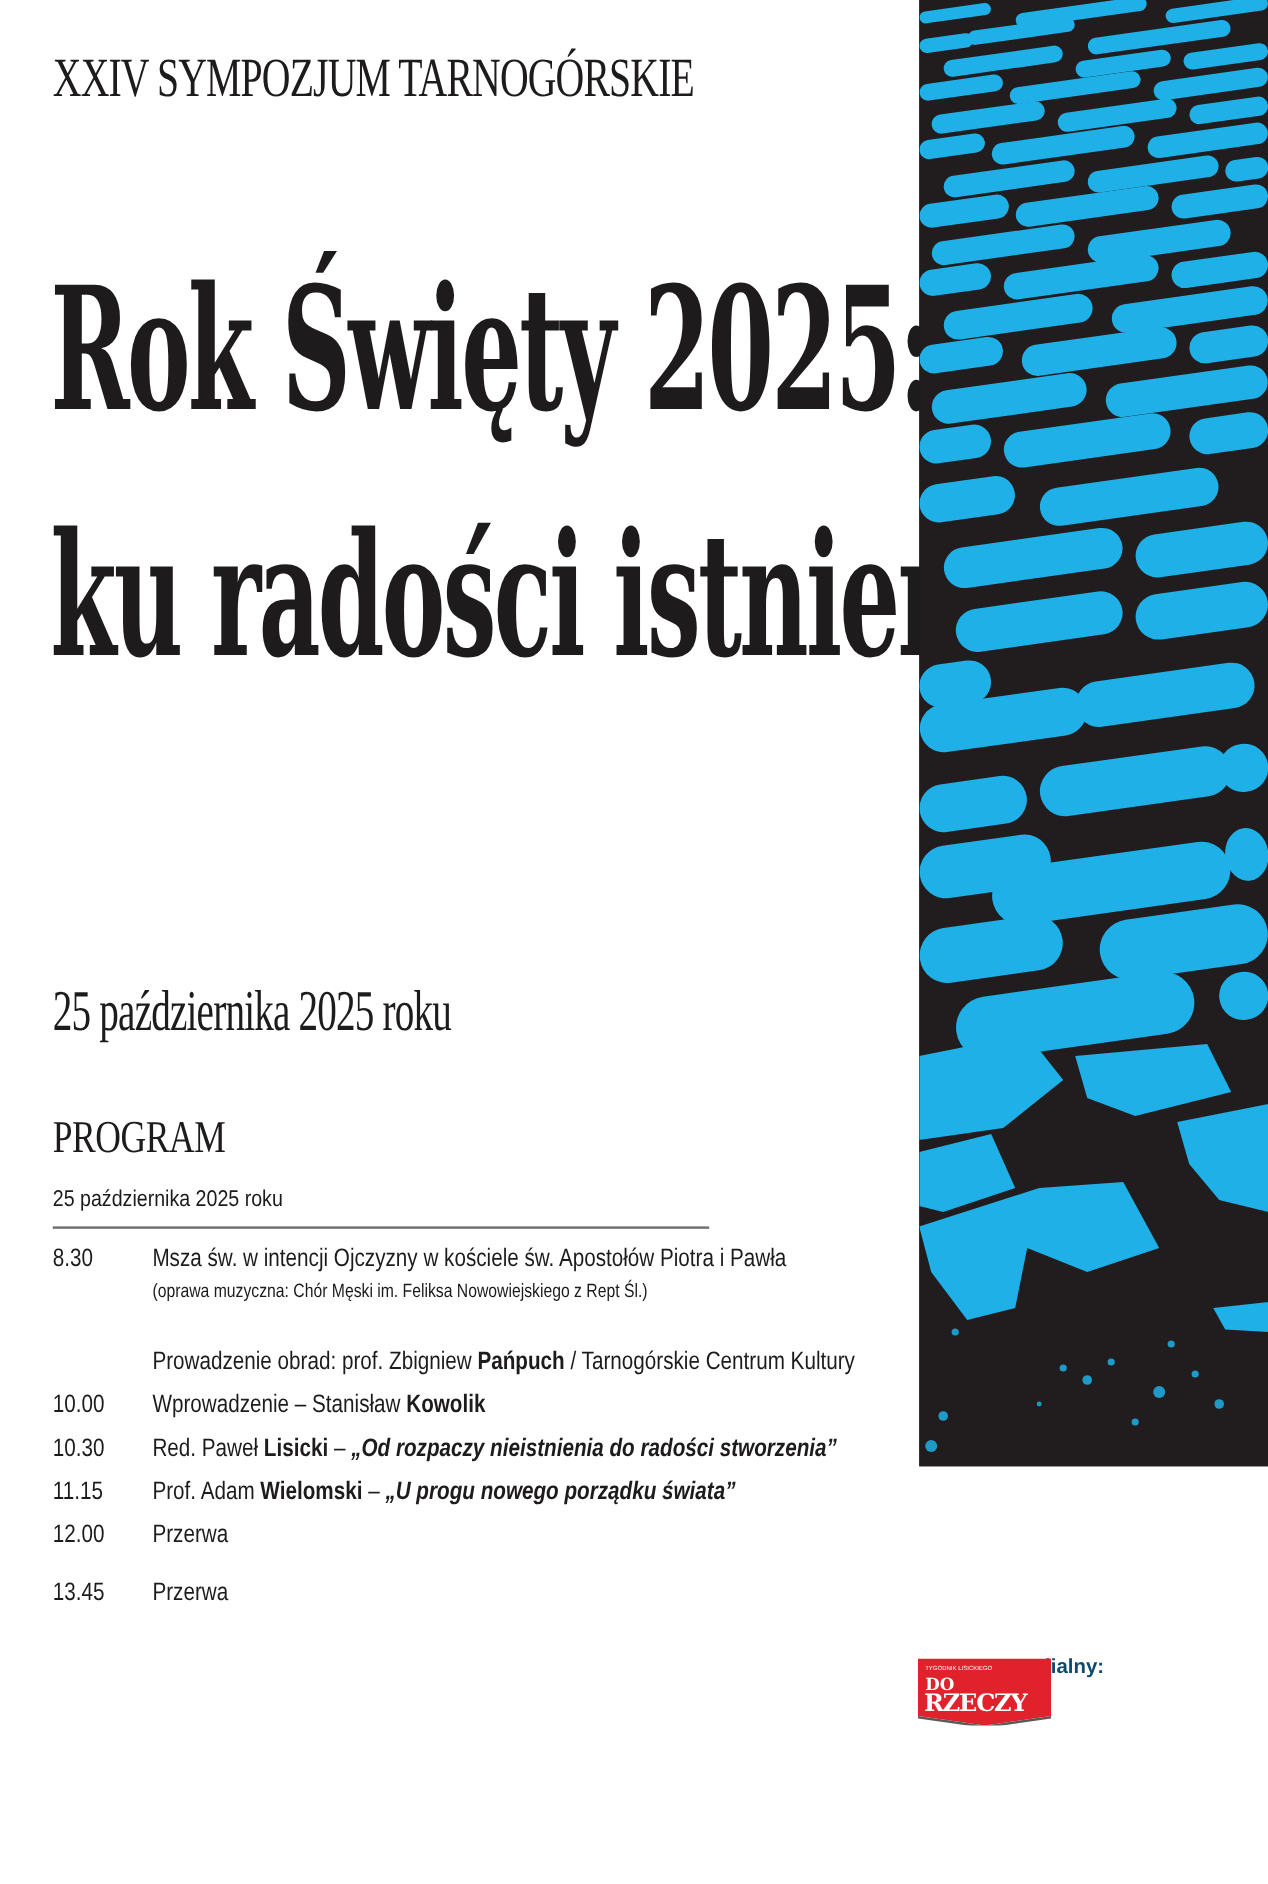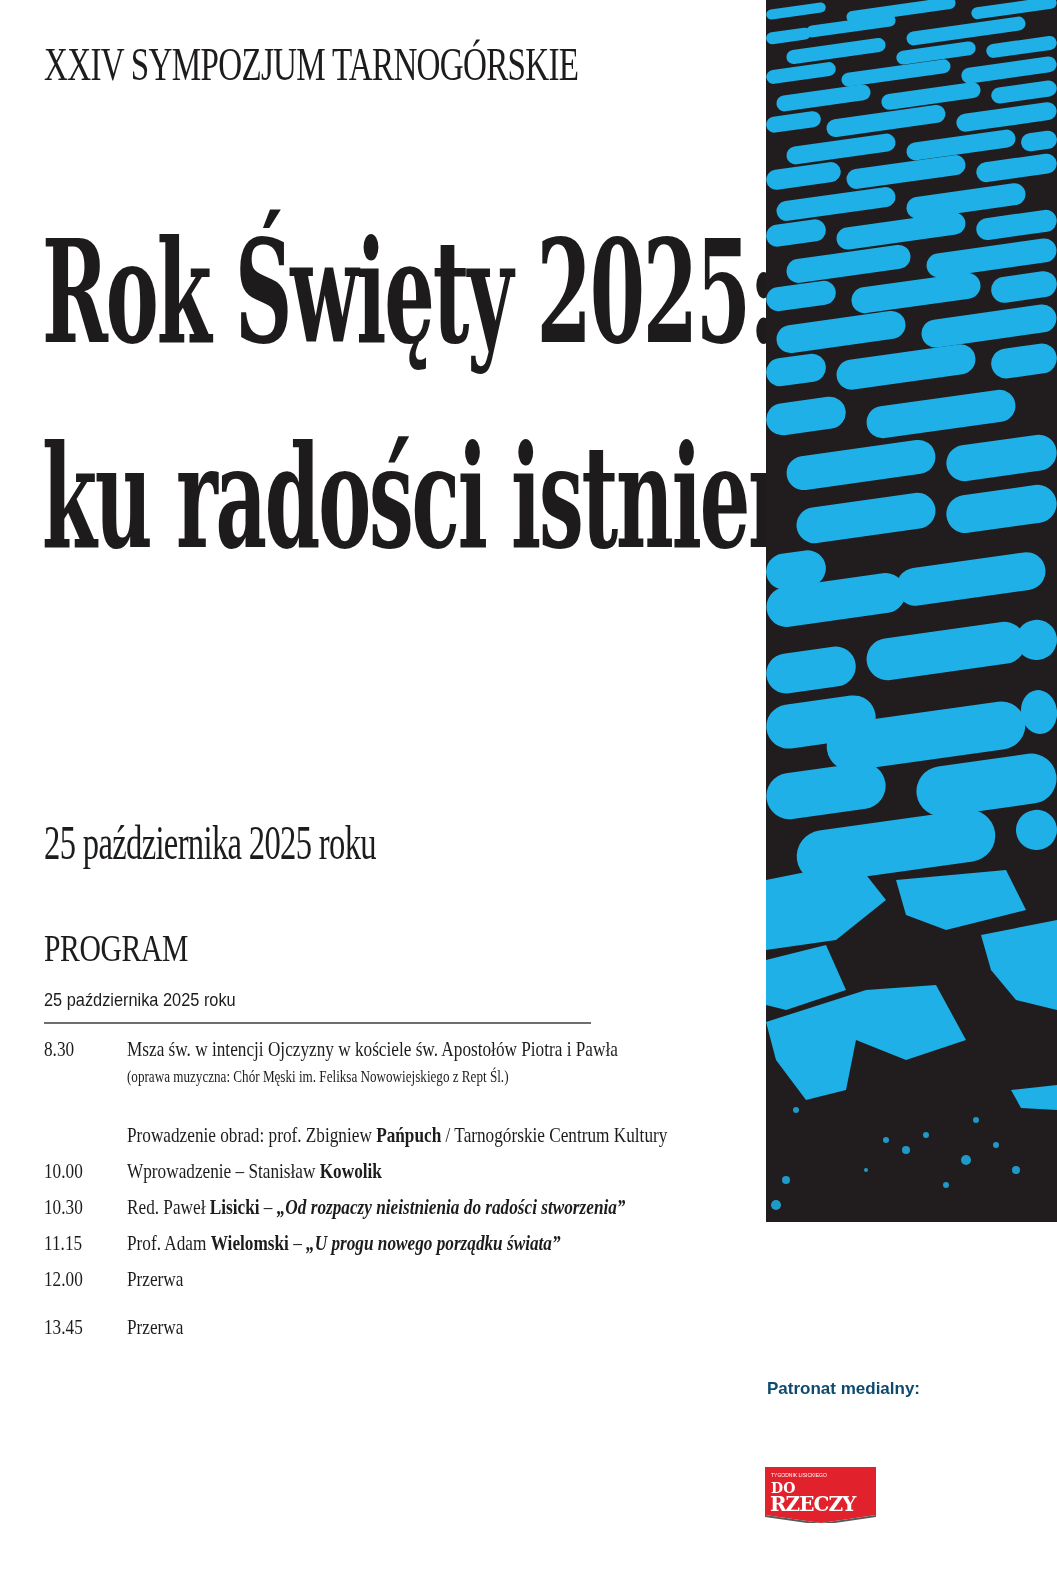--- a/index.html
+++ b/index.html
@@ -38,39 +38,39 @@
     position: absolute; left: 44px; top: 989px;
     font-family: "Liberation Sans", sans-serif;
     font-size: 19px; transform: scaleX(0.86); transform-origin: left top;
     white-space: nowrap;
   }
   #rule {
     position: absolute; left: 44px; top: 1022px; width: 547px; height: 2px;
     background: #6e6e6e;
   }
   #schedule { position: absolute; left: 44px; top: 1034px; width: 700px; }
-  .row { position: relative; font-family: Liberation Serif, serif; font-size: 21px; line-height: 30px; }
+  .row { position: relative; font-family: Liberation Sans, sans-serif; font-size: 21px; line-height: 30px; }
   .row .time { position: absolute; left: 0; top: 0; width: 80px; transform: scaleX(0.82); transform-origin: left top; white-space: nowrap; }
   .row .body { margin-left: 83px; transform: scaleX(0.82); transform-origin: left top; width: 760px; }
   .row .body b { font-weight: bold; }
   .row .body i { font-style: italic; font-weight: bold; }
   .row .note { font-size: 16px; line-height: 26px; display: block; }
   .gap { height: 6px; }
 
   #cobble {
     position: absolute; left: 766px; top: 0; width: 291px; height: 1222px;
     background: #211c1d; overflow: hidden;
   }
   #patron-label {
     position: absolute; left: 767px; top: 1379px;
     font-family: "Liberation Sans", sans-serif; font-weight: bold; font-size: 17px;
     white-space: nowrap; color: #0c4a6e;
   }
   #logo {
-    position: absolute; left: 765px; top: 1467px; width: 133px; height: 56px; text-decoration: underline;
+    position: absolute; left: 765px; top: 1382px; width: 133px; height: 56px; text-decoration: underline;
   }
 </style>
 </head>
 <body>
 
 <div id="supertitle">XXIV SYMPOZJUM TARNOGÓRSKIE</div>
 
 <div id="title">
   <span class="line">Rok Święty 2025:</span>
   <span class="line">ku radości istnienia!</span>

